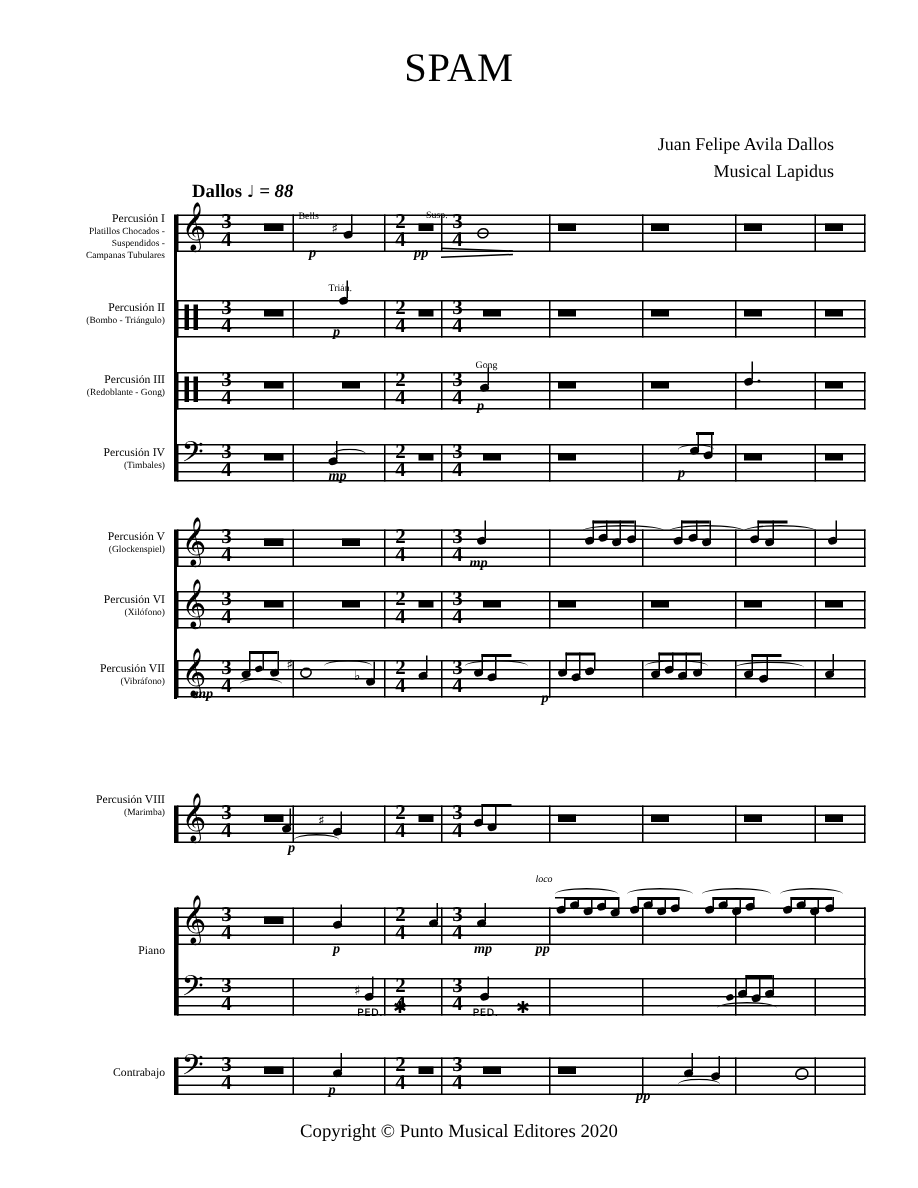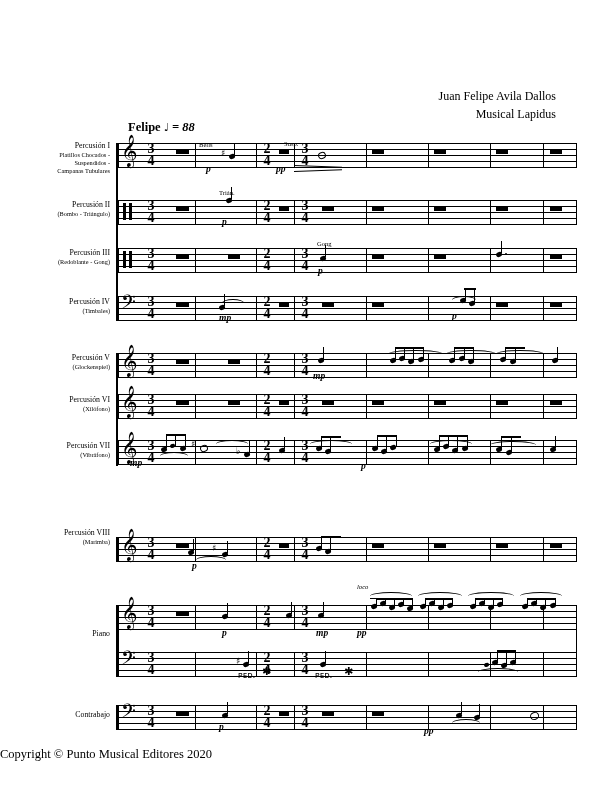--- a/index.html
+++ b/index.html
@@ -49,20 +49,21 @@
     position: absolute;
     top: 107px;
     right: 56px;
     font-size: 12px;
   }
   .copyright {
     position: absolute;
     top: 747px;
     left: 0;
     width: 612px;
+    text-align: center;
     font-size: 12.5px;
   }
   
   .tempo {
     position: absolute;
     left: 128px;
     top: 120px;
     font-size: 12.5px;
     font-weight: bold;
     font-style: normal;
@@ -259,26 +260,27 @@
     position: absolute;
     width: 2px; height: 2px;
     background:#000; border-radius:50%;
   }
 </style>
 </head>
 <body>
 
 <div class="page">
 
+  <div class="title">SPAM</div>
   <div class="composer1">Juan Felipe Avila Dallos</div>
   <div class="composer2">Musical Lapidus</div>
   <div class="copyright">Copyright © Punto Musical Editores 2020</div>
 
   <div class="tempo">
-    <span>Felipe</span>
+    <span>Dallos</span>
     <span class="note">♩</span>
     <span class="bpm">=</span>
     <span class="bpm">88</span>
   </div>
 
   <div class="iname" style="top:141px;">
     <div class="ln1">Percusión I</div>
     <div class="ln2">Platillos Chocados -</div>
     <div class="ln2">Suspendidos -</div>
     <div class="ln2">Campanas Tubulares</div>

